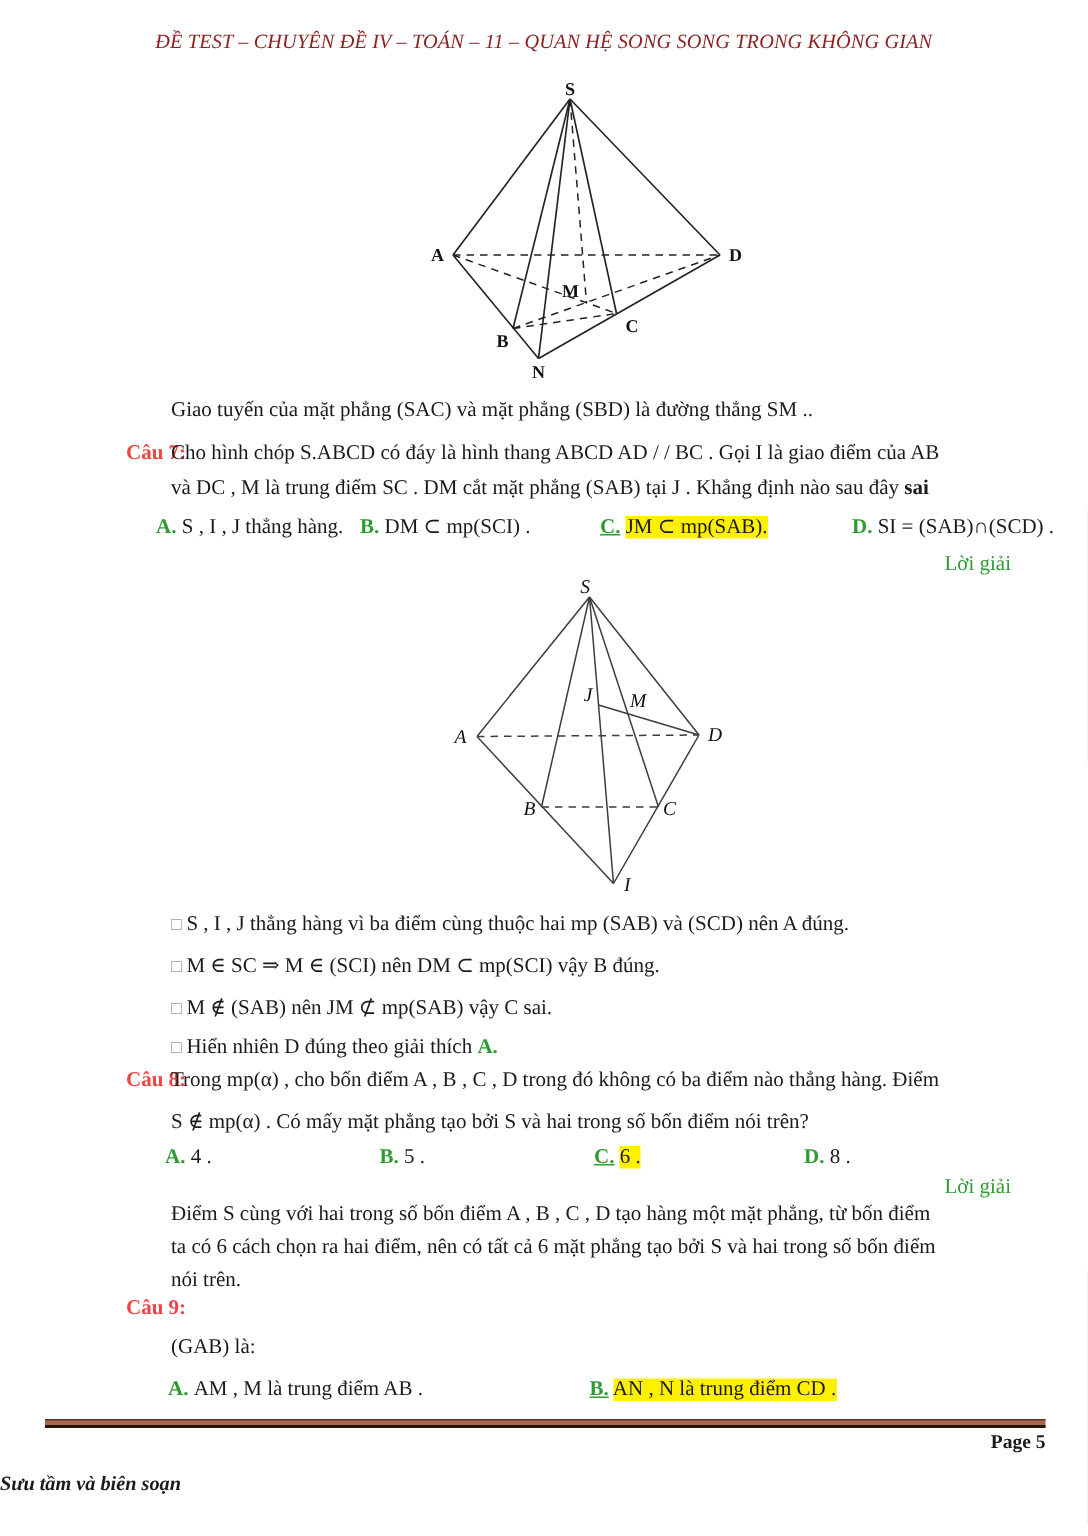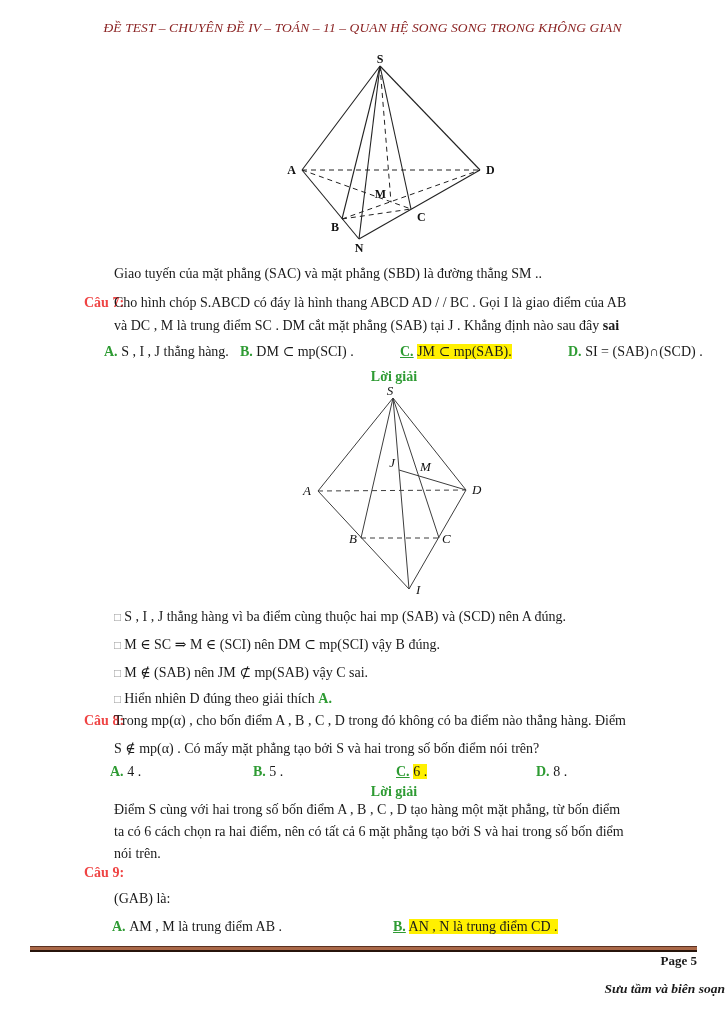--- a/index.html
+++ b/index.html
@@ -16,27 +16,27 @@
     letter-spacing:.1px;
   }
   .qlabel{font-weight:bold;color:#ef4444;margin-left:32px;}
   .line{line-height:21px;}
   .m{}
   .b{font-weight:bold;}
   .g{color:#2E9B33;font-weight:bold;}
   .gu{color:#2E9B33;font-weight:bold;text-decoration:underline;}
   .hl{background:#FFF000;}
   .sq{color:#9a9a9a;font-size:12px;}
-  .loigiai{font-weight:bold;color:#2E9B33;text-align:center;}
+  .loigiai{font-weight:normal;color:#2E9B33;text-align:right;}
   .footer-rule{
     position:absolute;left:30px;top:946px;width:667px;height:3px;
     background:#AA6848;border-top:1px solid #5a3122;border-bottom:2px solid #27140b;
   }
   .page-number{right:28px;top:953px;font-weight:bold;font-size:13px;}
-  .footer-note{left:0;top:981px;width:725px;text-align:right;font-weight:bold;font-style:italic;font-size:13.5px;}
+  .footer-note{left:0;top:981px;width:725px;text-align:left;font-weight:bold;font-style:italic;font-size:13.5px;}
   svg{position:absolute;overflow:visible;}
   svg line{stroke:#222;stroke-width:1.1;fill:none;}
   svg line.dash{stroke-dasharray:5,4;stroke-width:1;}
   svg text{fill:#111;font-family:"Liberation Serif","DejaVu Serif",serif;font-size:12.5px;}
   svg.fig1 text{font-weight:bold;font-size:12px;}
   svg.fig2 line{stroke:#3d3d3d;stroke-width:1;}
   svg.fig2 text{font-style:italic;font-size:13px;}
 </style>
 </head>
 <body>

